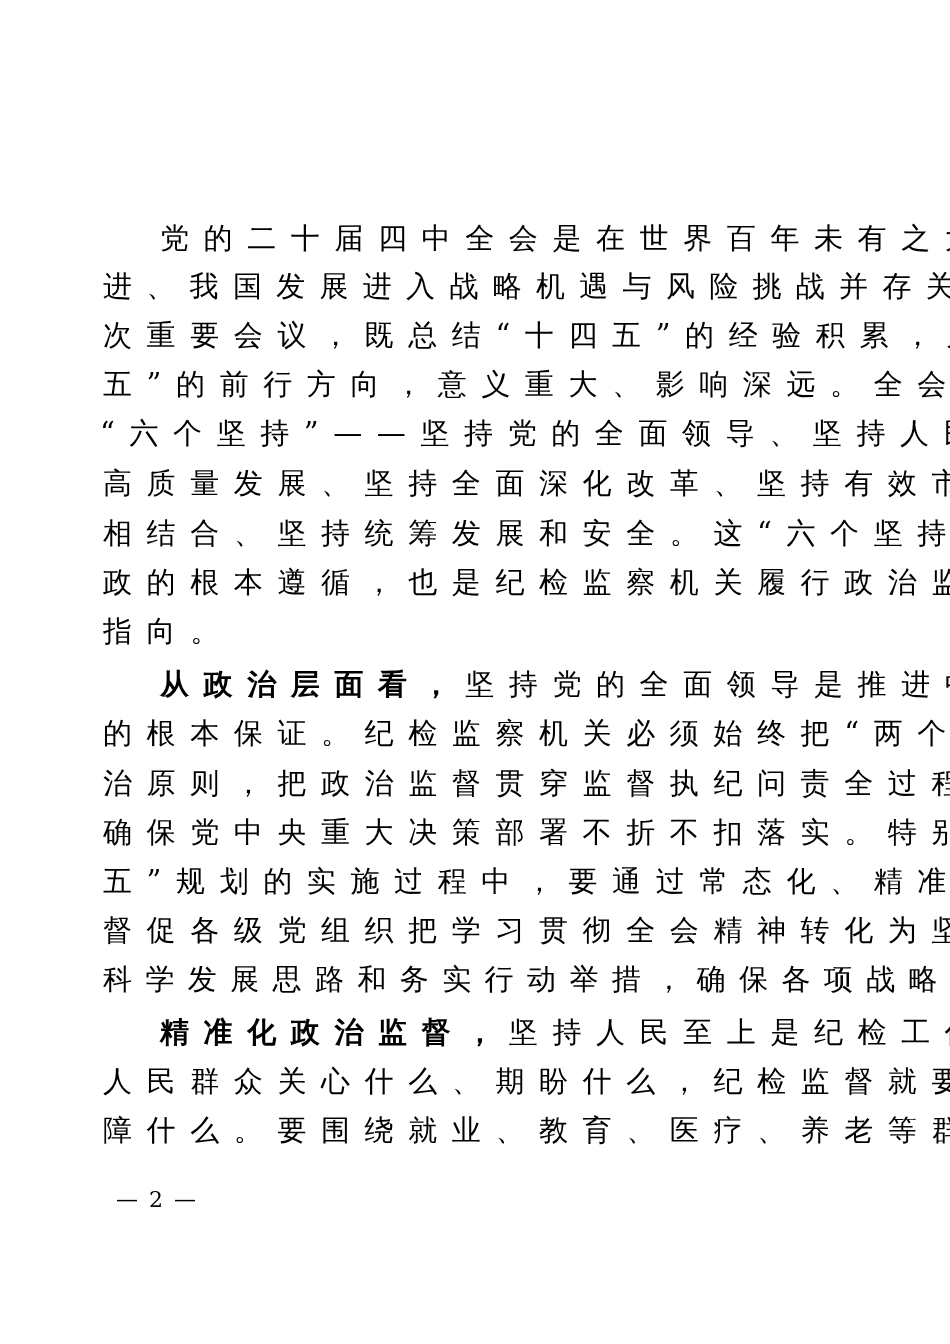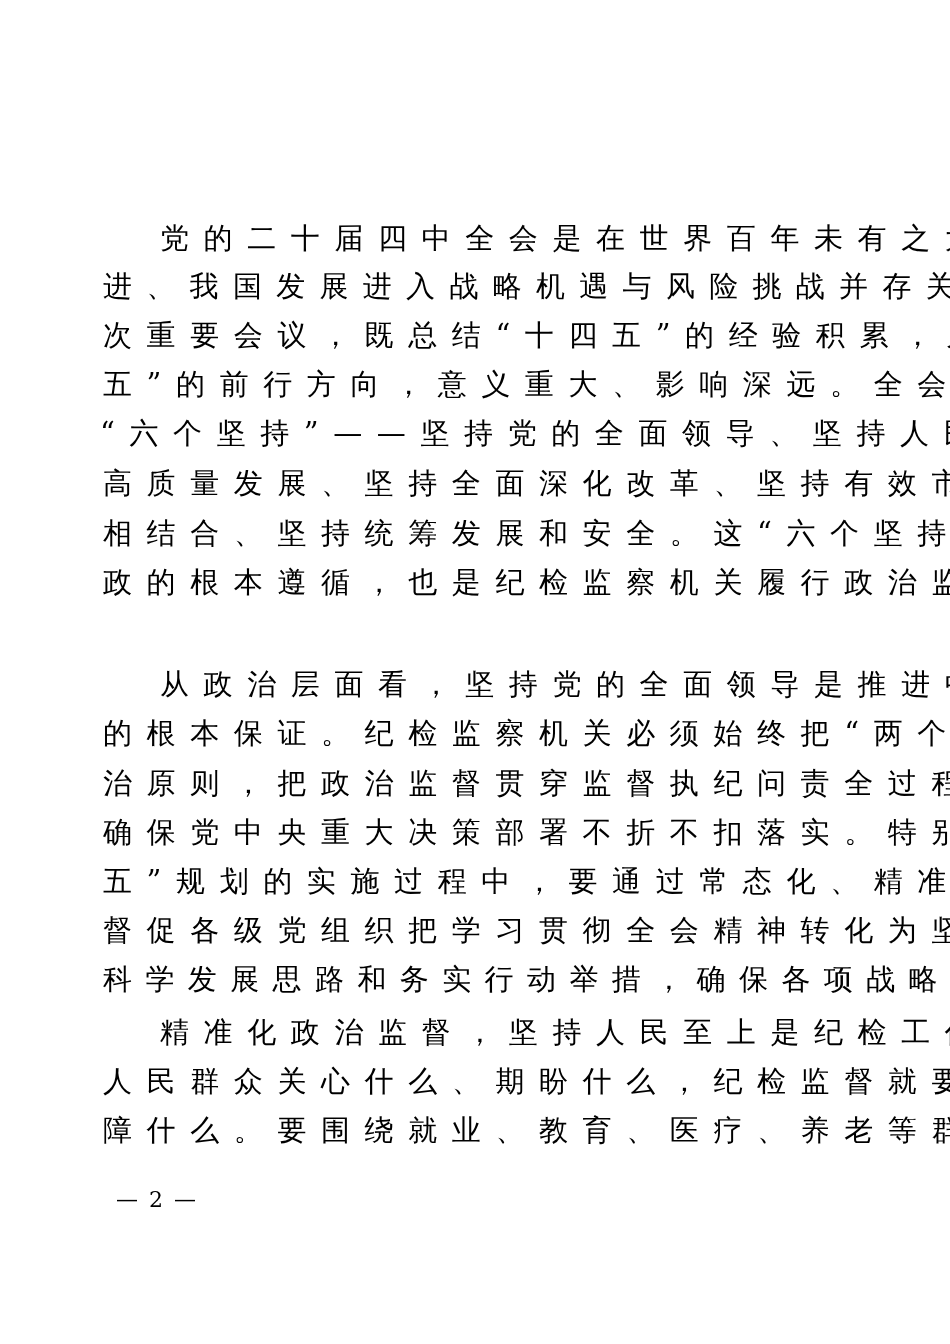--- a/index.html
+++ b/index.html
@@ -2,37 +2,38 @@
 <html><head>
 <meta charset="utf-8">
 <style>
   html, body { margin: 0; padding: 0; background: #ffffff; }
   body { width: 950px; height: 1344px; position: relative; overflow: hidden;
          font-family: "DejaVu Serif", "Liberation Serif", serif; color: #000; }
   .page { position: absolute; left: 0; top: 0; width: 950px; height: 1344px; background: #fff; }
   .line { position: absolute; left: 103px; height: 40px; white-space: nowrap;
           font-size: 29px; line-height: 40px; letter-spacing: 14.6px; }
   .line.indent { left: 160px; }
-  .bold { font-weight: normal; }
+  .bold { font-weight: bold; }
   .footer { position: absolute; left: 116px; top: 1186px; font-size: 22px; line-height: 28px;
             white-space: nowrap; letter-spacing: 2px; }
 </style>
 </head>
 <body>
 
 <div class="page">
 
   <div class="line indent" style="top:218px">党的二十届四中全会是在世界百年未有之大变局加速演</div>
   <div class="line" style="top:266px; letter-spacing:14.3px">进、我国发展进入战略机遇与风险挑战并存关键期召开的一</div>
   <div class="line" style="top:315px">次重要会议，既总结“十四五”的经验积累，又谋划“十五</div>
   <div class="line" style="top:364px">五”的前行方向，意义重大、影响深远。全会鲜明提出了</div>
   <div class="line" style="top:413px; left:100px">“六个坚持”——坚持党的全面领导、坚持人民至上、坚持</div>
   <div class="line" style="top:463px">高质量发展、坚持全面深化改革、坚持有效市场与有为政府</div>
   <div class="line" style="top:513px">相结合、坚持统筹发展和安全。这“六个坚持”既是治国理</div>
   <div class="line" style="top:562px">政的根本遵循，也是纪检监察机关履行政治监督职责的根本</div>
+  <div class="line" style="top:611px">指向。</div>
 
   <div class="line indent" style="top:664px"><span class="bold">从政治层面看，</span><span>坚持党的全面领导是推进中国式现代化</span></div>
   <div class="line" style="top:713px">的根本保证。纪检监察机关必须始终把“两个维护”作为政</div>
   <div class="line" style="top:763px">治原则，把政治监督贯穿监督执纪问责全过程，用有力监督</div>
   <div class="line" style="top:812px">确保党中央重大决策部署不折不扣落实。特别是在“十五</div>
   <div class="line" style="top:861px">五”规划的实施过程中，要通过常态化、精准化政治监督，</div>
   <div class="line" style="top:910px">督促各级党组织把学习贯彻全会精神转化为坚定政治立场、</div>
   <div class="line" style="top:959px; letter-spacing:13.4px">科学发展思路和务实行动举措，确保各项战略部署落地见效。</div>
 
   <div class="line indent" style="top:1012px"><span class="bold">精准化政治监督，</span><span>坚持人民至上是纪检工作的价值坐标。</span></div>

